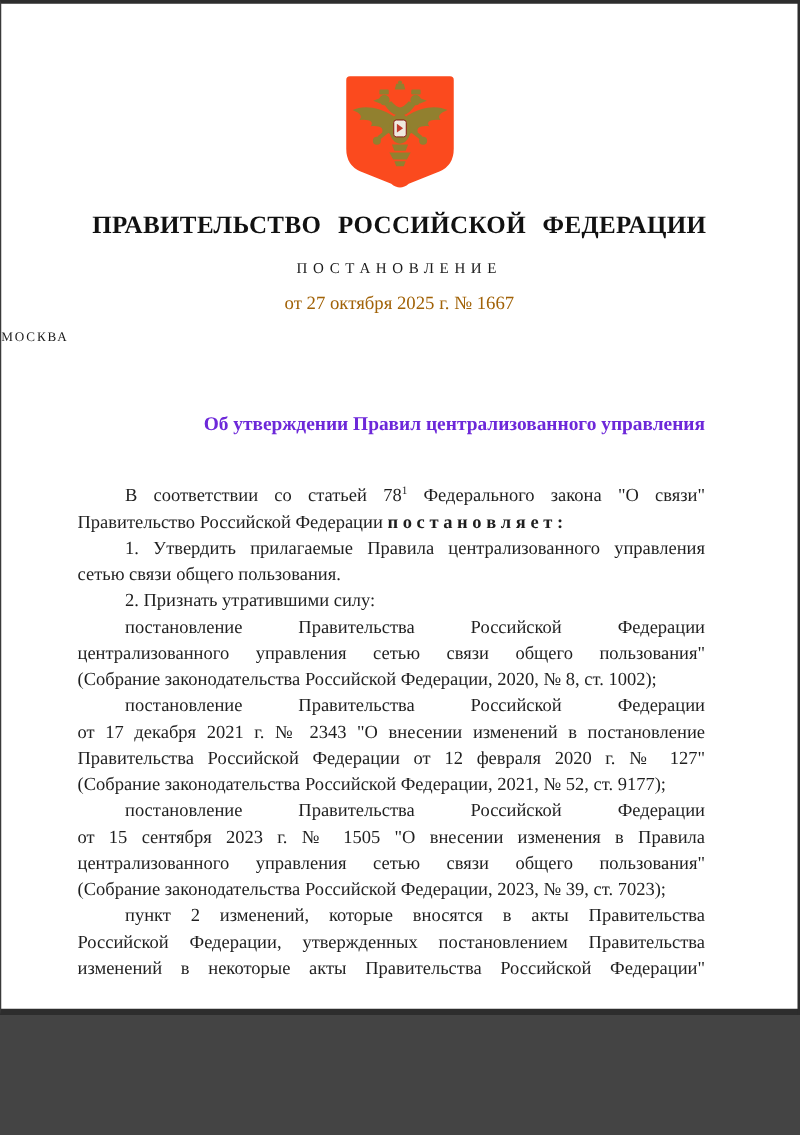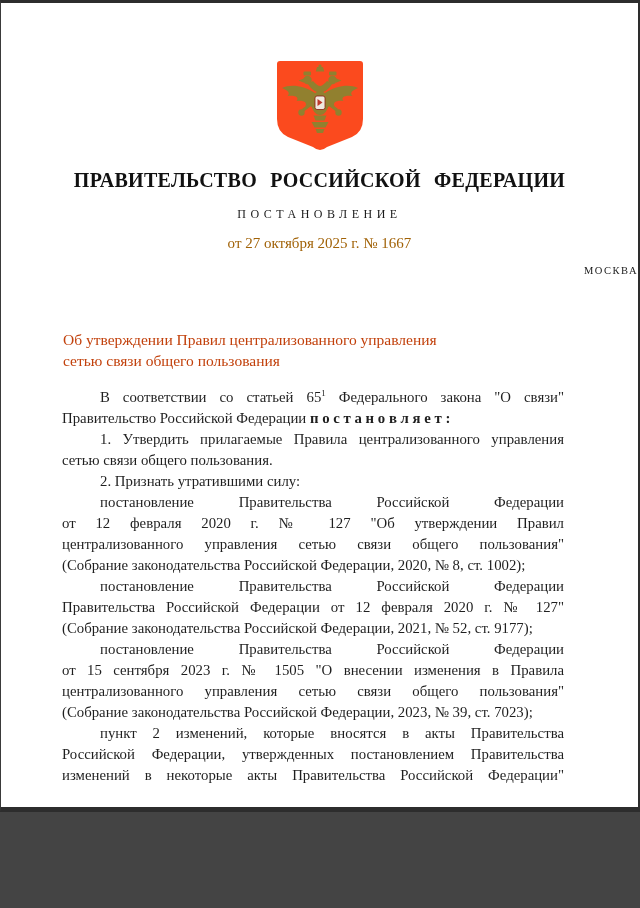--- a/index.html
+++ b/index.html
@@ -28,26 +28,26 @@
   .hdr-type {
     position:absolute; top:204px; left:0; width:100%;
     text-align:center; font-size:12px; letter-spacing:4.5px; color:#1a1a1a;
   }
   .hdr-date {
     position:absolute; top:232px; left:0; width:100%;
     text-align:center; font-size:15px; color:#a16207;
   }
   .hdr-city {
     position:absolute; top:262px; left:0; width:100%;
-    text-align:right; font-size:10.5px; letter-spacing:1.5px; color:#1a1a1a;
+    text-align:left; font-size:10.5px; letter-spacing:1.5px; color:#1a1a1a;
   }
   .doc-title {
     position:absolute; top:326px; left:62px; width:501px;
-    text-align:left; font-weight:normal; font-size:15.5px; line-height:21px;
-    color:#c2410c;
+    text-align:right; font-weight:bold; font-size:15.5px; line-height:21px;
+    color:#6d28d9;
   }
   .doc-body {
     position:absolute; top:384px; left:61px; width:502px;
     font-size:14.8px; line-height:21px;
   }
   .line { height:21px; overflow:hidden; text-align:left; white-space:normal; }
   .line.just { text-align:justify; text-align-last:justify; }
   .line.indent { text-indent:38px; }
   .sup { vertical-align:super; font-size:9px; line-height:0; }
   .bold { font-weight:bold; }
@@ -86,34 +86,33 @@
     </svg>
   </div>
 
   <div class="hdr-org">ПРАВИТЕЛЬСТВО РОССИЙСКОЙ ФЕДЕРАЦИИ</div>
   <div class="hdr-type">ПОСТАНОВЛЕНИЕ</div>
   <div class="hdr-date">от 27 октября 2025 г. № 1667</div>
   <div class="hdr-city">МОСКВА</div>
 
   <div class="doc-title">
     <div>Об утверждении Правил централизованного управления</div>
-    <div>сетью связи общего пользования</div>
   </div>
 
   <div class="doc-body">
-      <div class="line just indent"><span>В соответствии со статьей 65</span><span class="sup">1</span><span> Федерального закона "О связи"</span></div>
+      <div class="line just indent"><span>В соответствии со статьей 78</span><span class="sup">1</span><span> Федерального закона "О связи"</span></div>
       <div class="line"><span>Правительство Российской Федерации </span><span class="bold">п о с т а н о в л я е т :</span></div>
       <div class="line just indent"><span>1. Утвердить прилагаемые Правила централизованного управления</span></div>
       <div class="line"><span>сетью связи общего пользования.</span></div>
       <div class="line indent"><span>2. Признать утратившими силу:</span></div>
       <div class="line just indent"><span>постановление Правительства Российской Федерации</span></div>
-      <div class="line just"><span>от 12 февраля 2020 г. № 127 "Об утверждении Правил</span></div>
       <div class="line just"><span>централизованного управления сетью связи общего пользования"</span></div>
       <div class="line"><span>(Собрание законодательства Российской Федерации, 2020, № 8, ст. 1002);</span></div>
       <div class="line just indent"><span>постановление Правительства Российской Федерации</span></div>
+      <div class="line just"><span>от 17 декабря 2021 г. № 2343 "О внесении изменений в постановление</span></div>
       <div class="line just"><span>Правительства Российской Федерации от 12 февраля 2020 г. № 127"</span></div>
       <div class="line"><span>(Собрание законодательства Российской Федерации, 2021, № 52, ст. 9177);</span></div>
       <div class="line just indent"><span>постановление Правительства Российской Федерации</span></div>
       <div class="line just"><span>от 15 сентября 2023 г. № 1505 "О внесении изменения в Правила</span></div>
       <div class="line just"><span>централизованного управления сетью связи общего пользования"</span></div>
       <div class="line"><span>(Собрание законодательства Российской Федерации, 2023, № 39, ст. 7023);</span></div>
       <div class="line just indent"><span>пункт 2 изменений, которые вносятся в акты Правительства</span></div>
       <div class="line just"><span>Российской Федерации, утвержденных постановлением Правительства</span></div>
       <div class="line just"><span>изменений в некоторые акты Правительства Российской Федерации"</span></div>
     </div>

